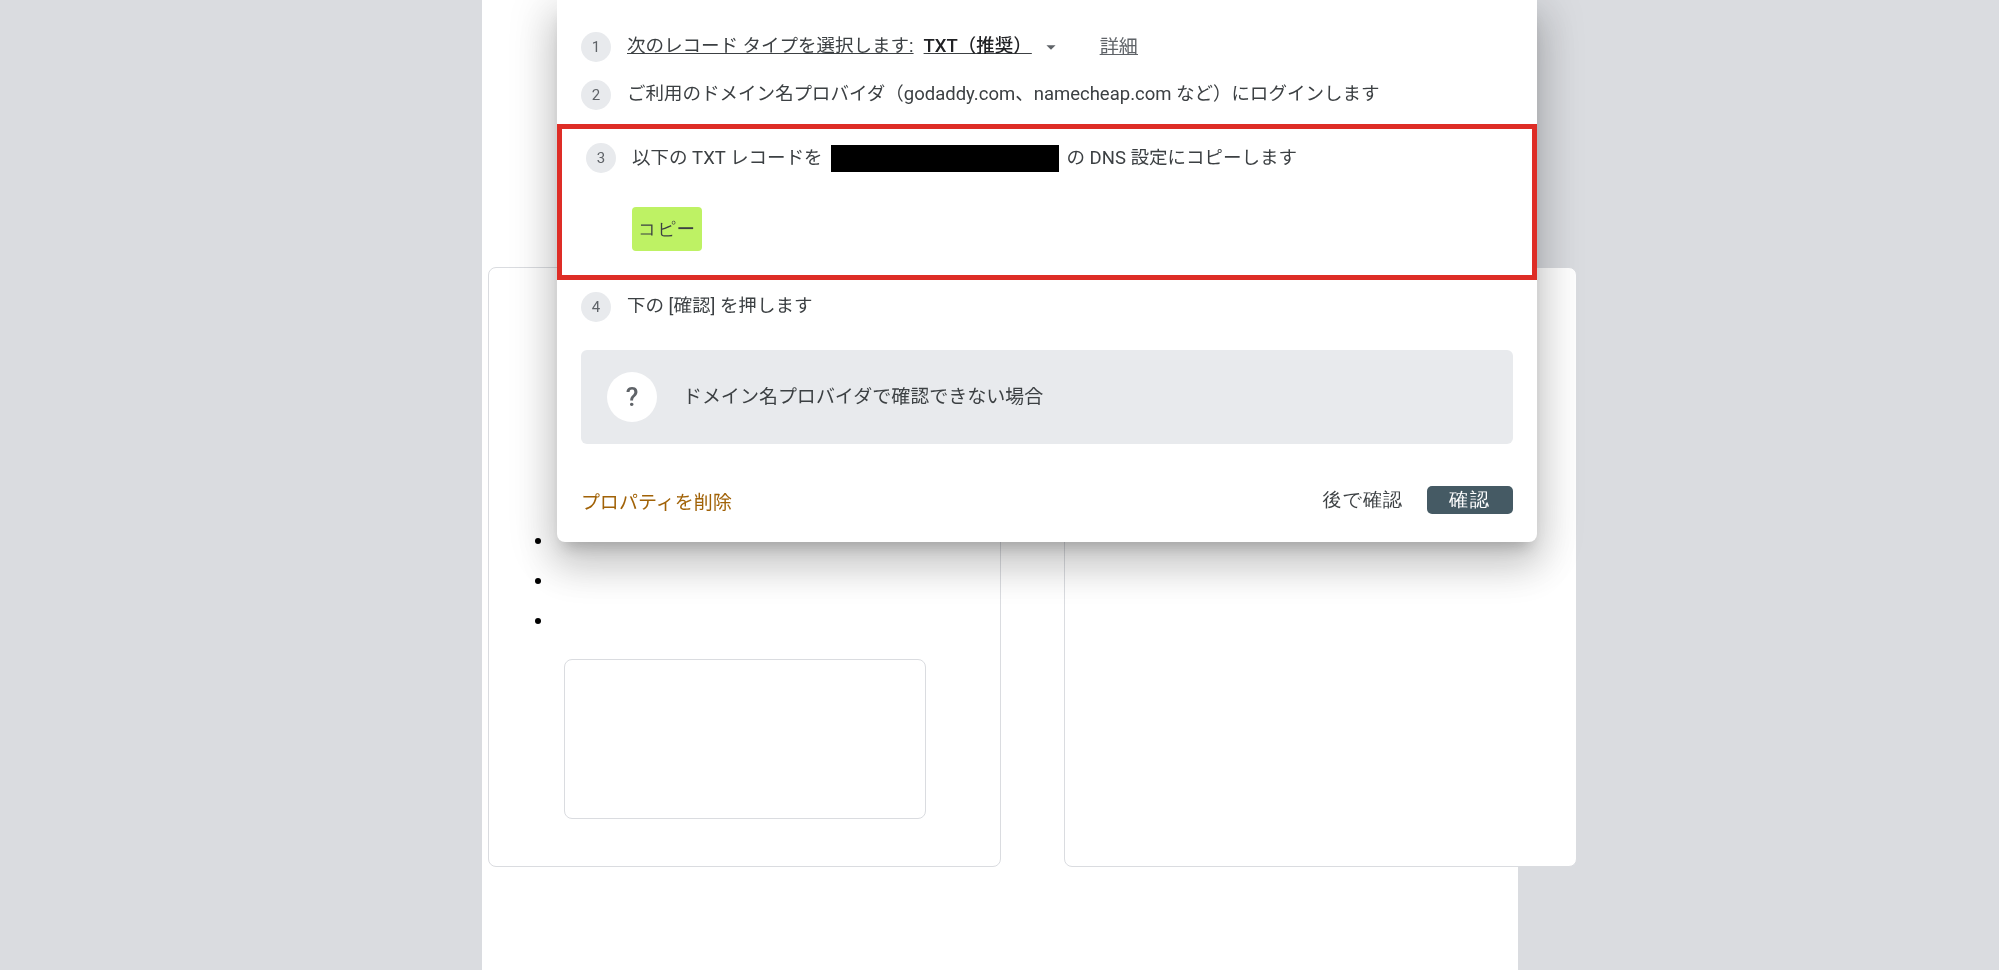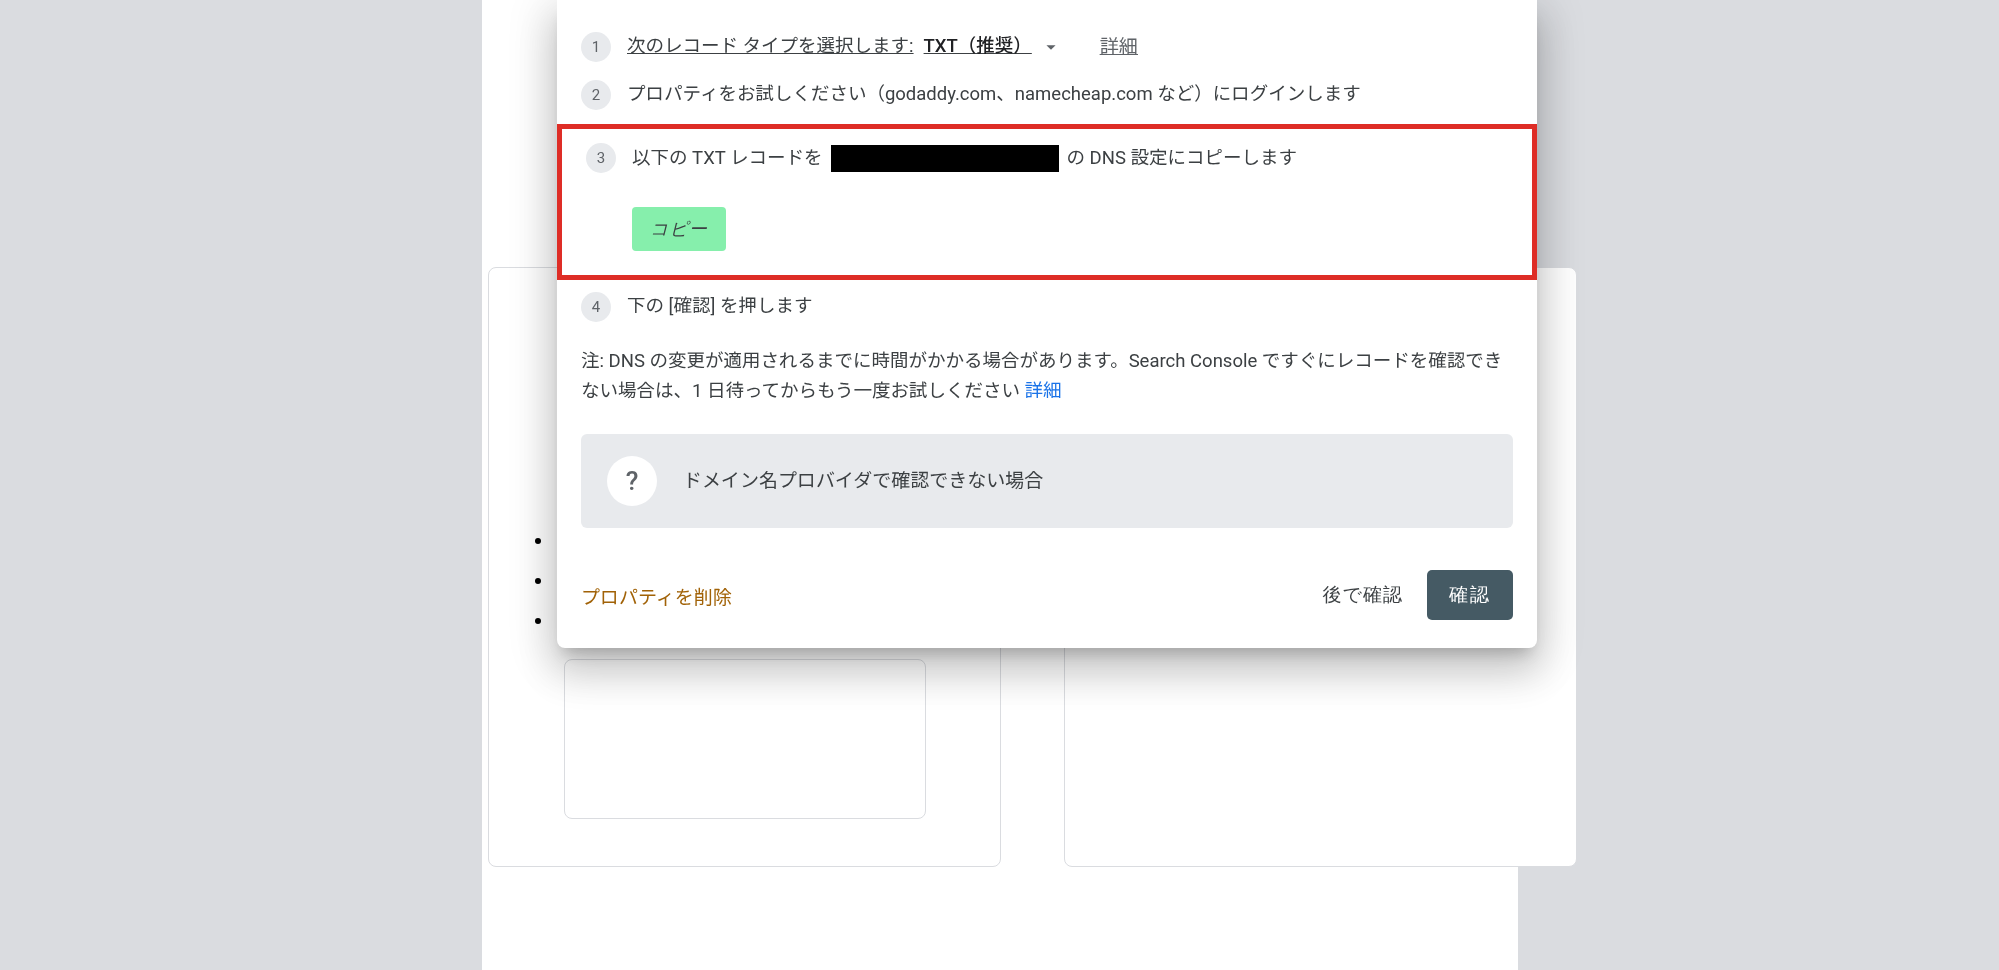--- a/index.html
+++ b/index.html
@@ -70,25 +70,24 @@
     .redact { display:inline-block; width:228px; height:27px; background:#000; vertical-align:middle; margin:0 4px; }
     .txt-row { margin-top:34px; display:flex; align-items:center; gap:12px; padding-left:46px; }
     .txt-input {
       flex:1; font-family:inherit; font-size:18px; color:#80868b;
       border:none; border-bottom:1px solid #dadce0;
       padding:4px 0; background:transparent;
       outline:none;
       min-width:0;
     }
     .copy-btn {
-      background:#86efac; color:#3c4043;
-      font-size:18px; padding:10px 18px;
+      background:#bef264; color:#3c4043;
+      font-size:18px; padding:10px 6px;
       border:none; border-radius:4px; cursor:pointer;
       letter-spacing:1px;
-      font-style:italic;
     }
 
     .note {
       margin-top:24px; color:#3c4043; font-size:18.5px; line-height:30px;
     }
     .note-link { color:#1a73e8; cursor:pointer; }
 
     .info-box {
       margin-top:28px; background:#e8eaed; border-radius:6px;
       padding:22px 26px; display:flex; align-items:center; gap:26px;
@@ -107,21 +106,21 @@
     .dlg-footer {
       padding:18px 24px 28px 24px;
       display:flex; align-items:center; justify-content:space-between;
       border-top:0;
     }
     .footer-left { color:#a16207; font-size:19px; cursor:pointer; }
     .footer-right { display:flex; gap:24px; align-items:center; }
     .later-btn { color:#3c4043; font-size:19px; background:none; border:none; cursor:pointer; letter-spacing:1px;font-family:Liberation Mono, monospace;}
     .confirm-btn {
       background:#455a64; color:#fff; font-size:19px;
-      border:none; border-radius:5px; padding:12px 22px; cursor:pointer;
+      border:none; border-radius:5px; padding:1px 22px; cursor:pointer;
       letter-spacing:2px;
     }
   </style>
 </head>
 <body>
 
 <div class="bg-page"></div>
 <div class="bg-container"></div>
 <div class="bg-card1"></div>
 <div class="bg-card2"></div>
@@ -146,21 +145,21 @@
                 <path d="M7 10l5 5 5-5z"></path>
               </svg>
           </span>
         </span>
         <span class="details-link">詳細</span>
       </div>
     </div>
 
     <div class="step">
       <div class="bullet">2</div>
-      <div class="step-text">プロパティをお試しください（godaddy.com、namecheap.com など）にログインします</div>
+      <div class="step-text">ご利用のドメイン名プロバイダ（godaddy.com、namecheap.com など）にログインします</div>
     </div>
 
     <div class="highlight-box">
       <div class="step3-line">
         <div class="bullet">3</div>
         <div class="step3-text">
           <span>以下の TXT レコードを</span>
           <span class="redact"></span>
           <span>の DNS 設定にコピーします</span>
         </div>
@@ -168,23 +167,20 @@
       <div class="txt-row">
         <button class="copy-btn">コピー</button>
       </div>
     </div>
 
     <div class="step" style="margin-top:4px;">
       <div class="bullet">4</div>
       <div class="step-text">下の [確認] を押します</div>
     </div>
 
-    <div class="note">
-      <span>注: DNS の変更が適用されるまでに時間がかかる場合があります。Search Console ですぐにレコードを確認できない場合は、1 日待ってからもう一度お試しください </span><span class="note-link">詳細</span>
-    </div>
 
     <div class="info-box">
       <div class="info-icon">?</div>
       <div class="info-text">
         <div class="info-title">ドメイン名プロバイダで確認できない場合</div>
       </div>
     </div>
 
   </div>
 

